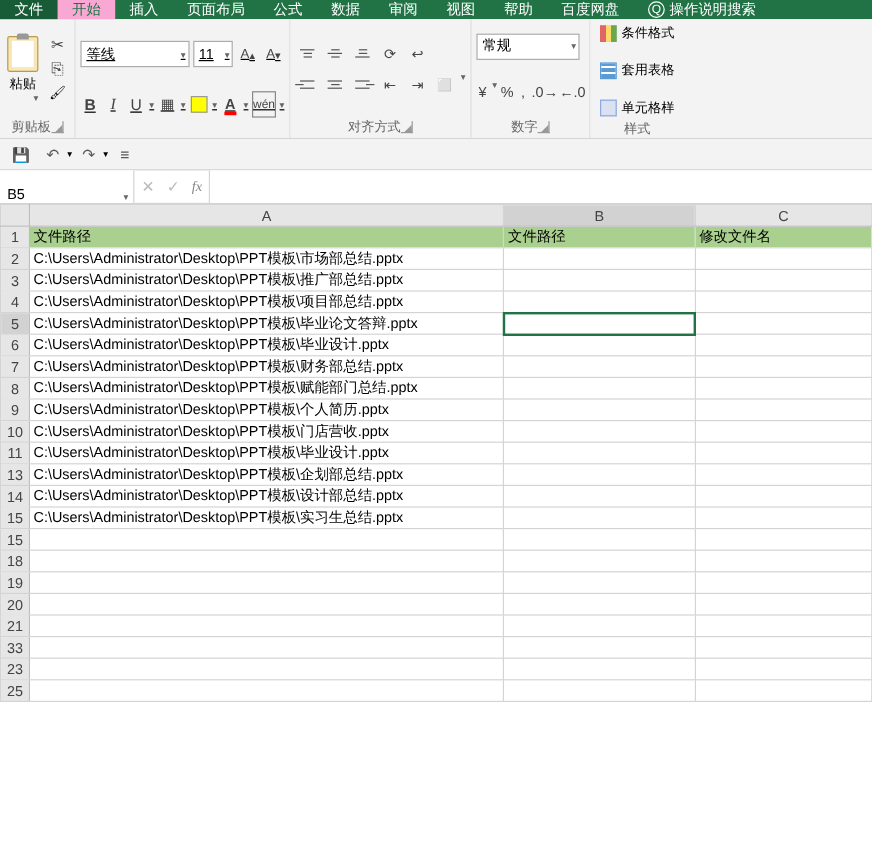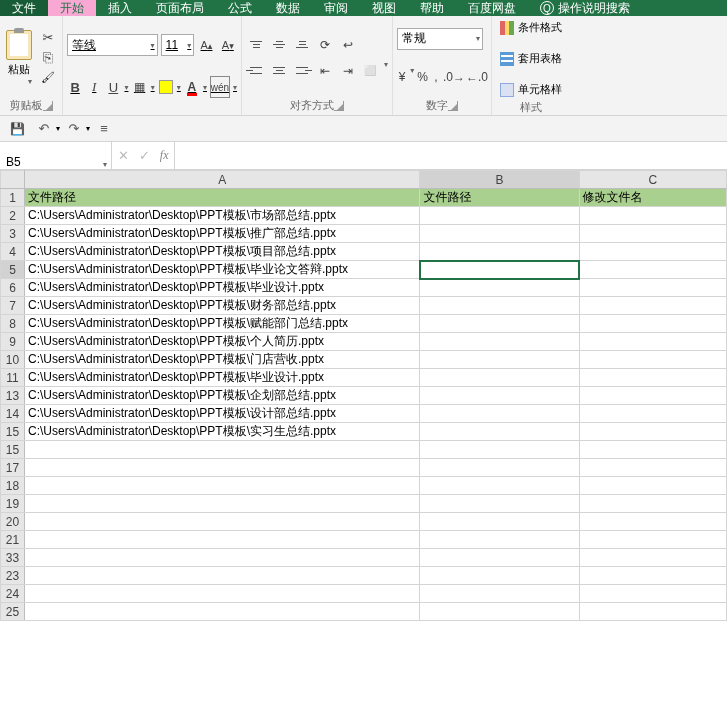--- a/index.html
+++ b/index.html
@@ -388,26 +388,20 @@
           <td></td>
           <td></td>
         </tr>
         <tr>
           <th class="row-head">15</th>
           <td></td>
           <td></td>
           <td></td>
         </tr>
         <tr>
-          <th class="row-head">17</th>
-          <td></td>
-          <td></td>
-          <td></td>
-        </tr>
-        <tr>
           <th class="row-head">18</th>
           <td></td>
           <td></td>
           <td></td>
         </tr>
         <tr>
           <th class="row-head">19</th>
           <td></td>
           <td></td>
           <td></td>
@@ -425,26 +419,20 @@
           <td></td>
         </tr>
         <tr>
           <th class="row-head">33</th>
           <td></td>
           <td></td>
           <td></td>
         </tr>
         <tr>
           <th class="row-head">23</th>
-          <td></td>
-          <td></td>
-          <td></td>
-        </tr>
-        <tr>
-          <th class="row-head">24</th>
           <td></td>
           <td></td>
           <td></td>
         </tr>
         <tr>
           <th class="row-head">25</th>
           <td></td>
           <td></td>
           <td></td>
         </tr>

